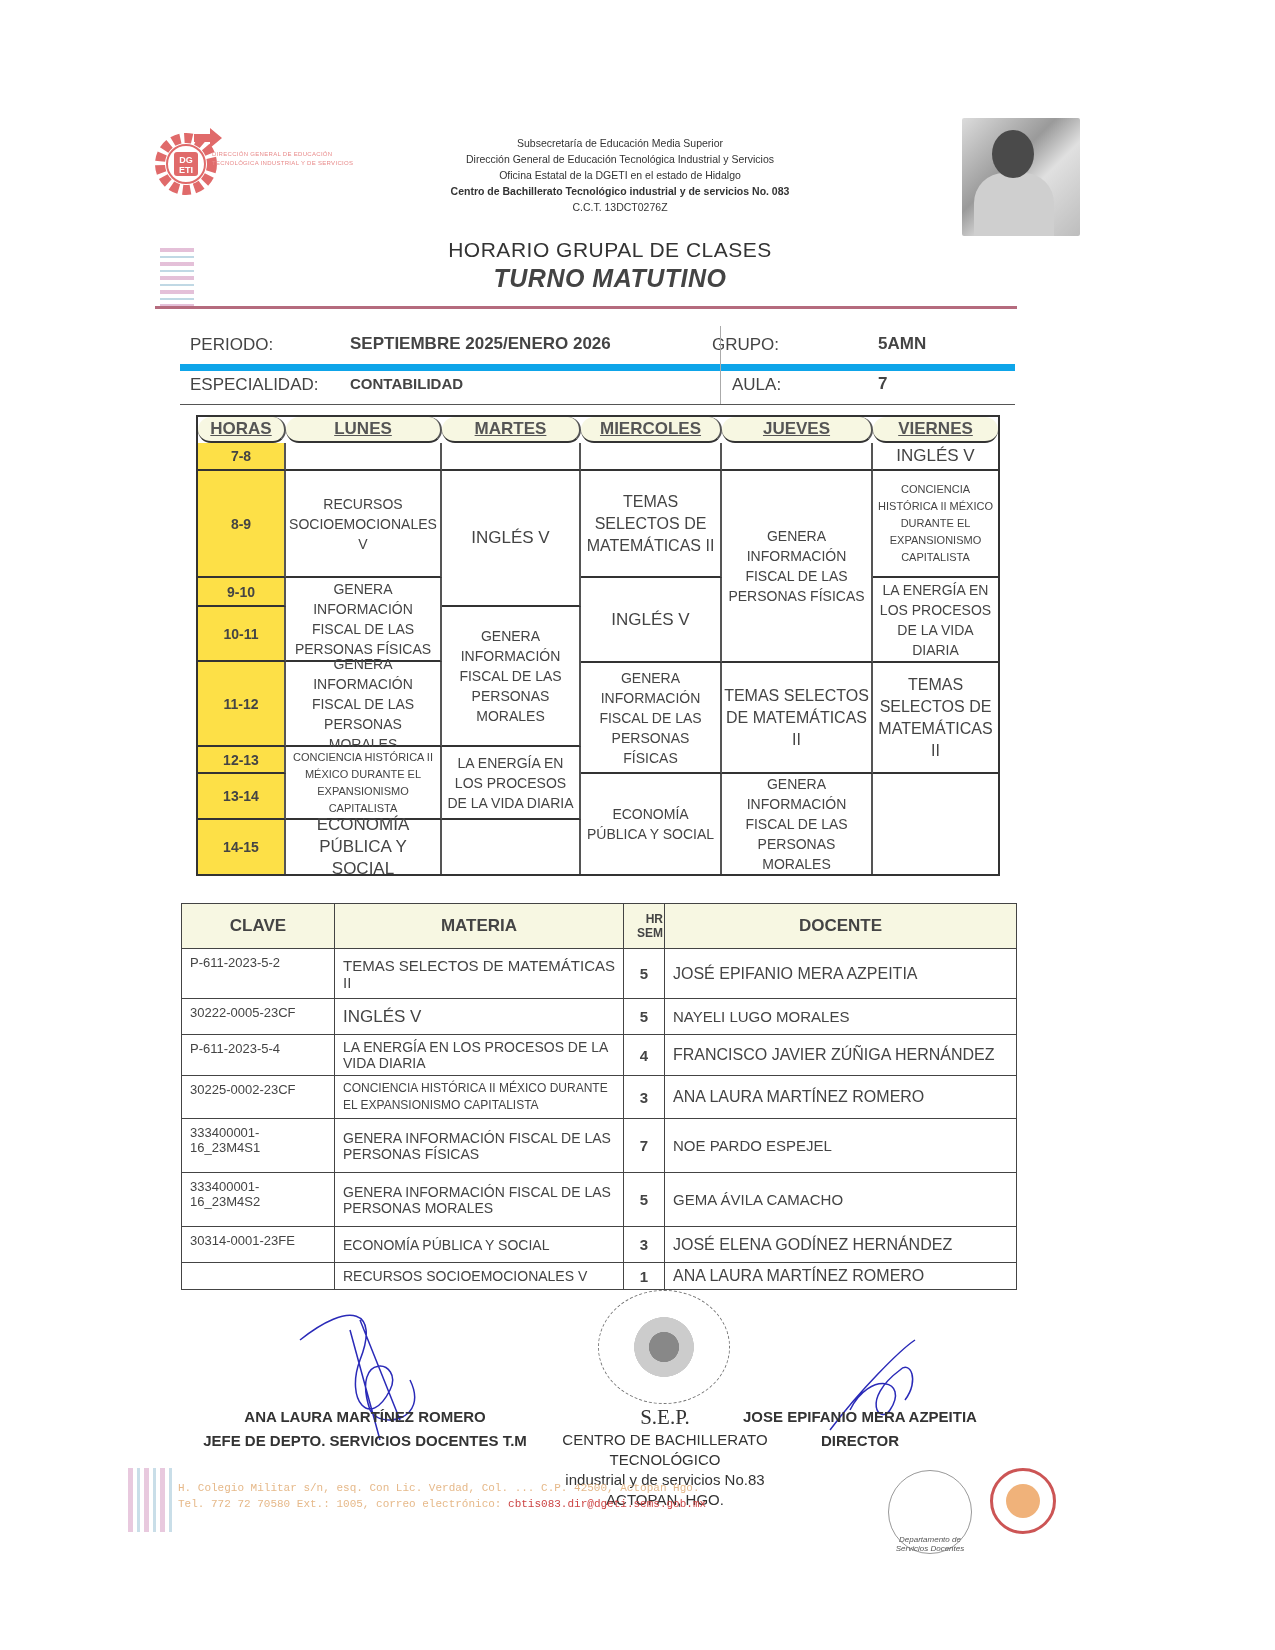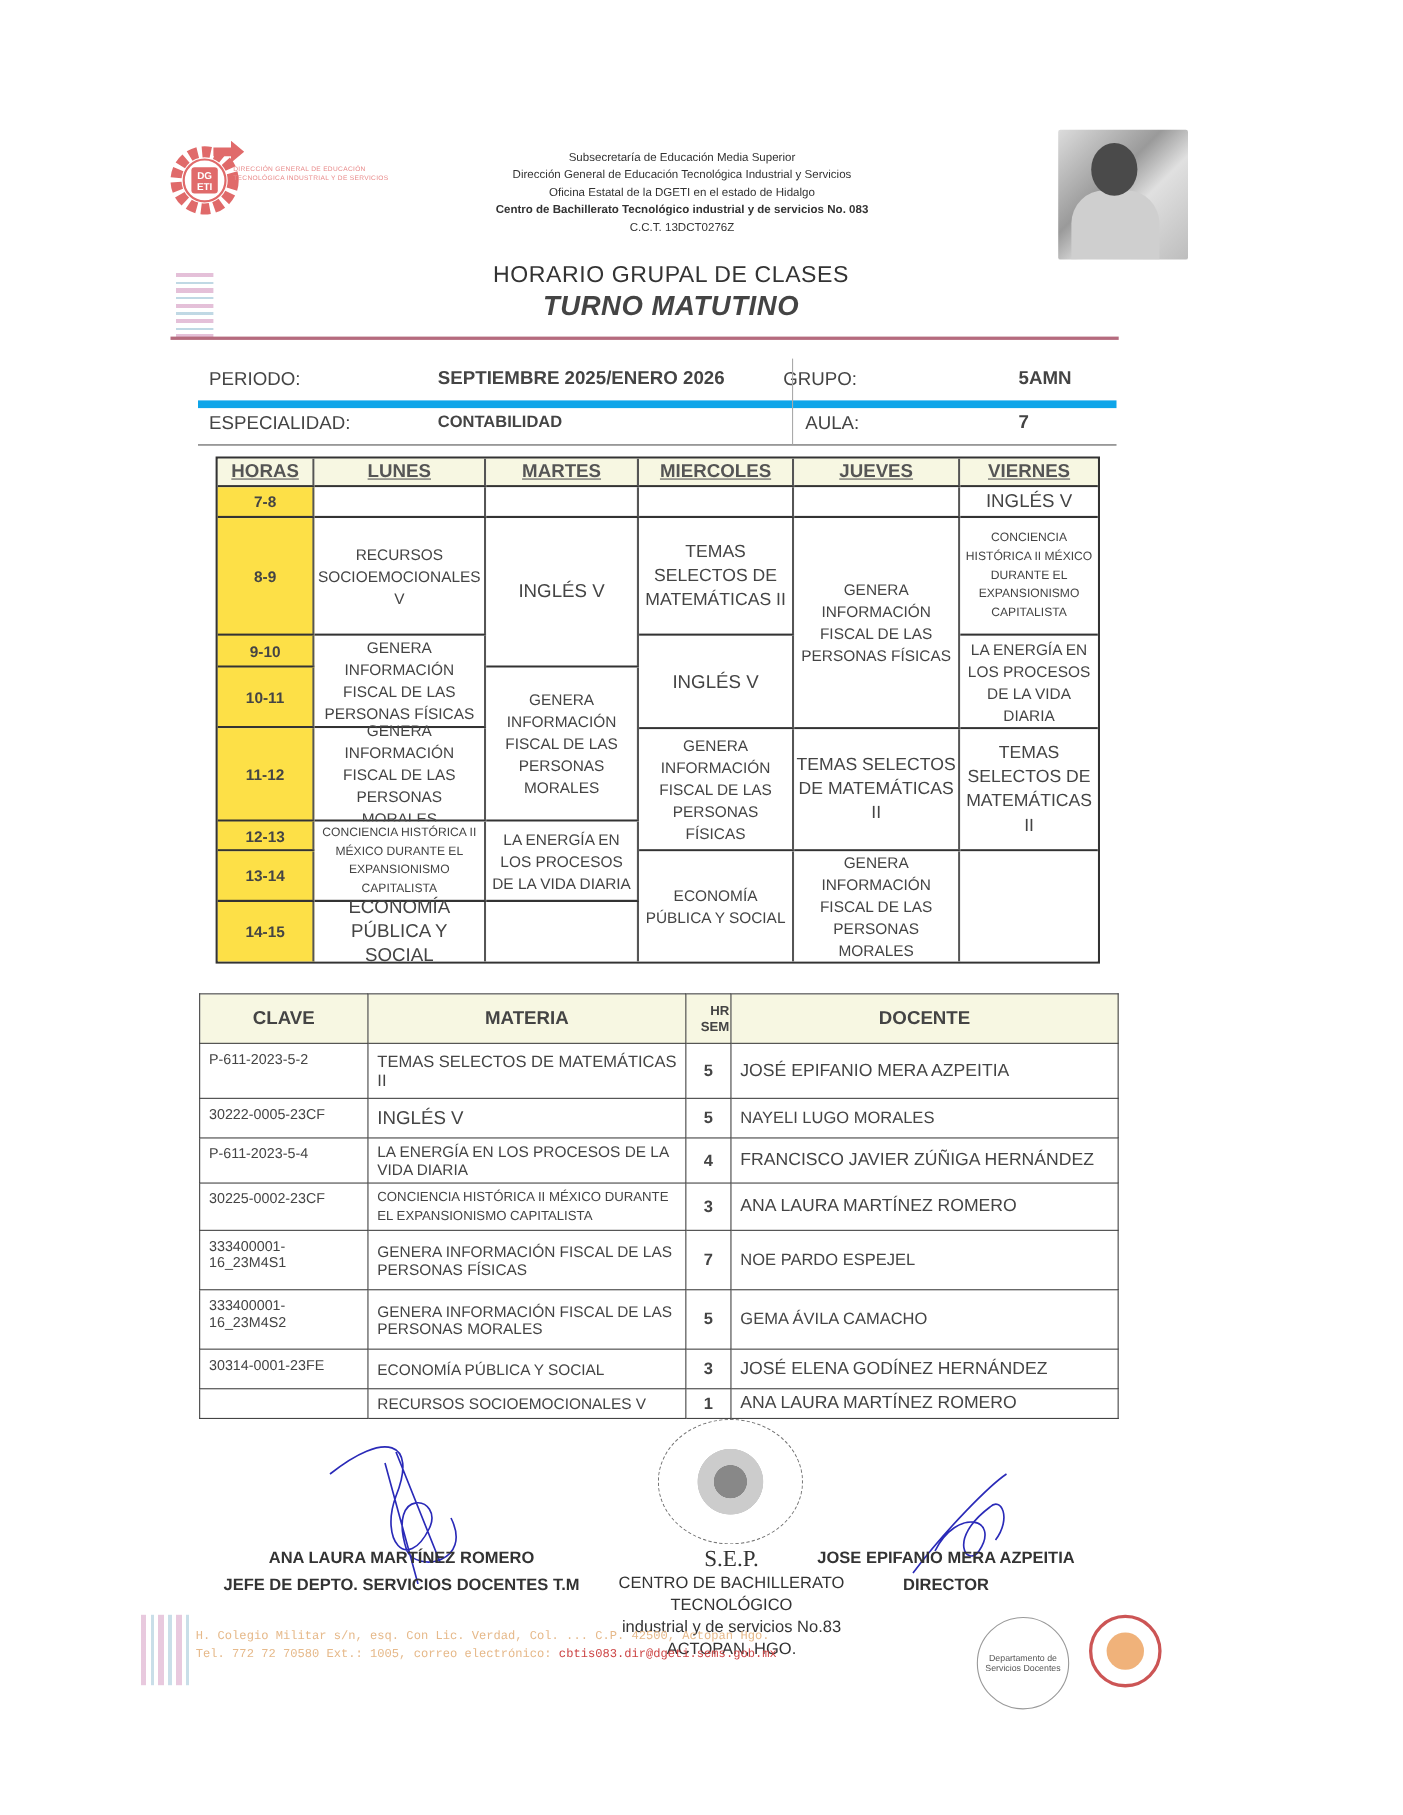--- a/index.html
+++ b/index.html
@@ -18,27 +18,27 @@
   .title1 { left:400px; top:238px; width:420px; text-align:center; font-size:21px; color:#333; letter-spacing:0.5px; }
   .title2 { left:400px; top:264px; width:420px; text-align:center; font-size:25px; font-weight:bold; font-style:italic; color:#444; letter-spacing:0.5px; }
   .redline { left:155px; top:306px; width:862px; height:3px; background:#b56b7e; }
 
   
   .info { left:180px; top:326px; width:835px; height:78px; }
   .info .row { position:absolute; left:0; width:835px; height:38px; font-size:17px; }
   .info .row1 { top:0; border-bottom:7px solid #0ea5e9; }
   .info .row2 { top:40px; border-bottom:1px solid #555; }
   .info .lbl { position:absolute; top:9px; color:#444; }
-  .info .val { position:absolute; top:8px; font-weight:bold; color:#444;margin-left:48px; }
+  .info .val { position:absolute; top:8px; font-weight:bold; color:#444; }
   .info .vsep { position:absolute; left:540px; top:0; width:1px; height:78px; background:#aaa; }
 
   
   .sched { left:196px; top:415px; width:804px; height:461px; border:2px solid #333; box-sizing:border-box; }
   .cell { position:absolute; box-sizing:border-box; border-right:2px solid #555; border-bottom:2px solid #333; display:flex; align-items:center; justify-content:center; text-align:center; color:#444; background:#fff; }
-  .hdr { background:#f7f7e2; font-weight:bold; font-size:17px; text-decoration:underline; color:#555; }
+  .hdr { background:#f7f7e2; font-weight:bold; font-size:17px; text-decoration:underline; color:#555;border-radius:13px; }
   .hour { background:#fde047; font-weight:bold; font-size:14px; color:#444; }
   .subj { font-size:14px; line-height:20px; padding:0 2px; }
   .subj.xs { font-size:11px; line-height:17px; }
   .subj.lg { font-size:17px; line-height:22px; }
 
   
   .tbl { left:181px; top:903px; width:836px; border-collapse:collapse; }
   .tbl th, .tbl td { border:1.5px solid #444; color:#444; }
   .tbl th { background:#f7f7e2; font-weight:bold; font-size:17px; height:42px; }
   .tbl th.small { font-size:12px; line-height:14px;text-align:right; }
@@ -53,21 +53,21 @@
   .sep-seal { left:598px; top:1290px; width:130px; height:112px; border-radius:50%; border:1px dashed #777; display:flex; align-items:center; justify-content:center; }
   .sep-seal .eagle { width:70px; height:70px; border-radius:50%; background:radial-gradient(circle,#888 0 30%,#ccc 31% 60%,#fff 61%); }
   .sep { left:600px; top:1405px; width:130px; text-align:center; font-family:"Liberation Serif", serif; font-size:21px; color:#333; }
   .cbt { left:545px; top:1430px; width:240px; text-align:center; font-size:15px; line-height:20px; color:#333; }
   .scribble { position:absolute; }
 
   
   .foot-floral { left:128px; top:1468px; width:44px; height:64px; background:repeating-linear-gradient(90deg,#d9a5c8 0 5px,#fff 5px 9px,#a5c8d9 9px 12px,#fff 12px 16px); opacity:0.6; }
   .foot-text { left:178px; top:1480px; font-family:"Liberation Mono", monospace; font-size:11px; line-height:16px; color:#e6b98a; }
   .foot-text .red { color:#c44; }
-  .stamp1 { left:888px; top:1470px; width:82px; height:82px; border-radius:50%; border:1px solid #999; display:flex; align-items:center; justify-content:center; font-size:8px; color:#555; text-align:center; }
+  .stamp1 { left:888px; top:1470px; width:82px; height:82px; border-radius:50%; border:1px solid #999; display:flex; align-items:flex-end; justify-content:center; font-size:8px; color:#555; text-align:center;font-style:italic; }
   .stamp2 { left:990px; top:1468px; width:60px; height:60px; border-radius:50%; border:3px solid #c55; display:flex; align-items:center; justify-content:center; }
   .stamp2 .inner { width:34px; height:34px; border-radius:50%; background:#f0b27a; }
 </style>
 </head>
 <body>
 
 <div class="abs logo-dgeti">
   <svg class="gear" viewBox="0 0 72 72">
     <circle cx="36" cy="36" r="26" fill="none" stroke="#e06a6a" stroke-width="10" stroke-dasharray="8 4"></circle>
     <circle cx="36" cy="36" r="19" fill="#fff" stroke="#e06a6a" stroke-width="2"></circle>

